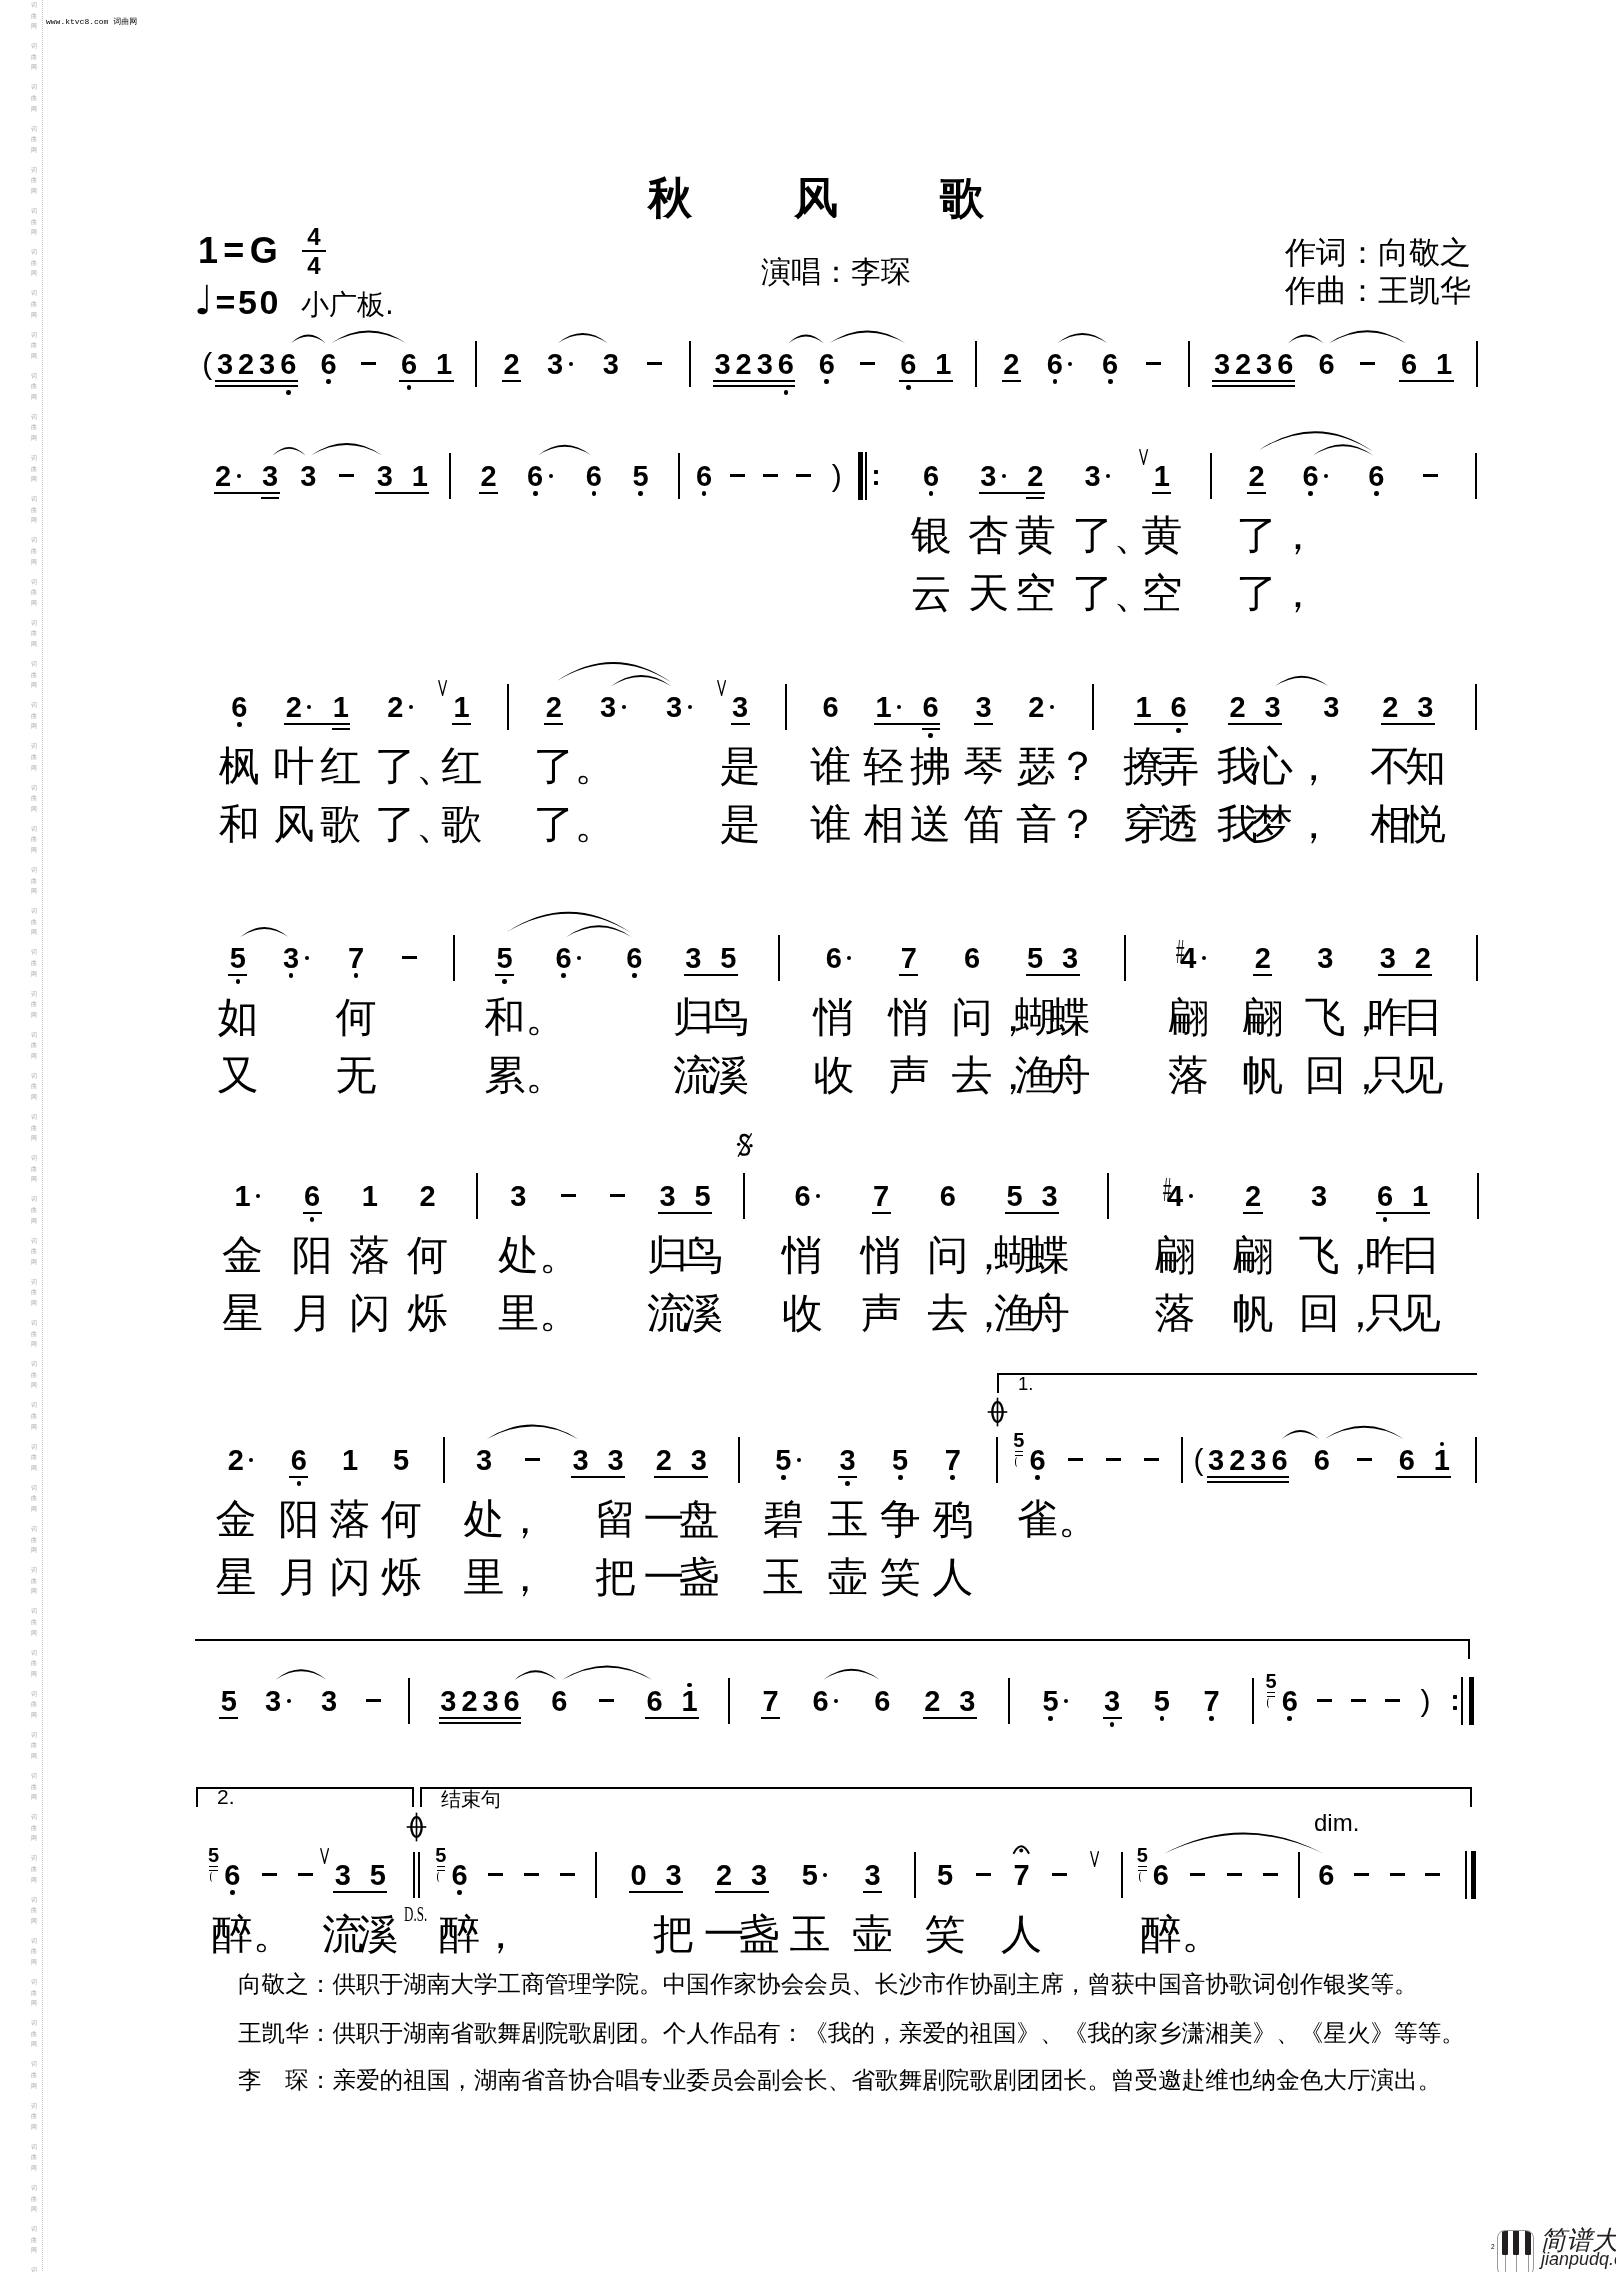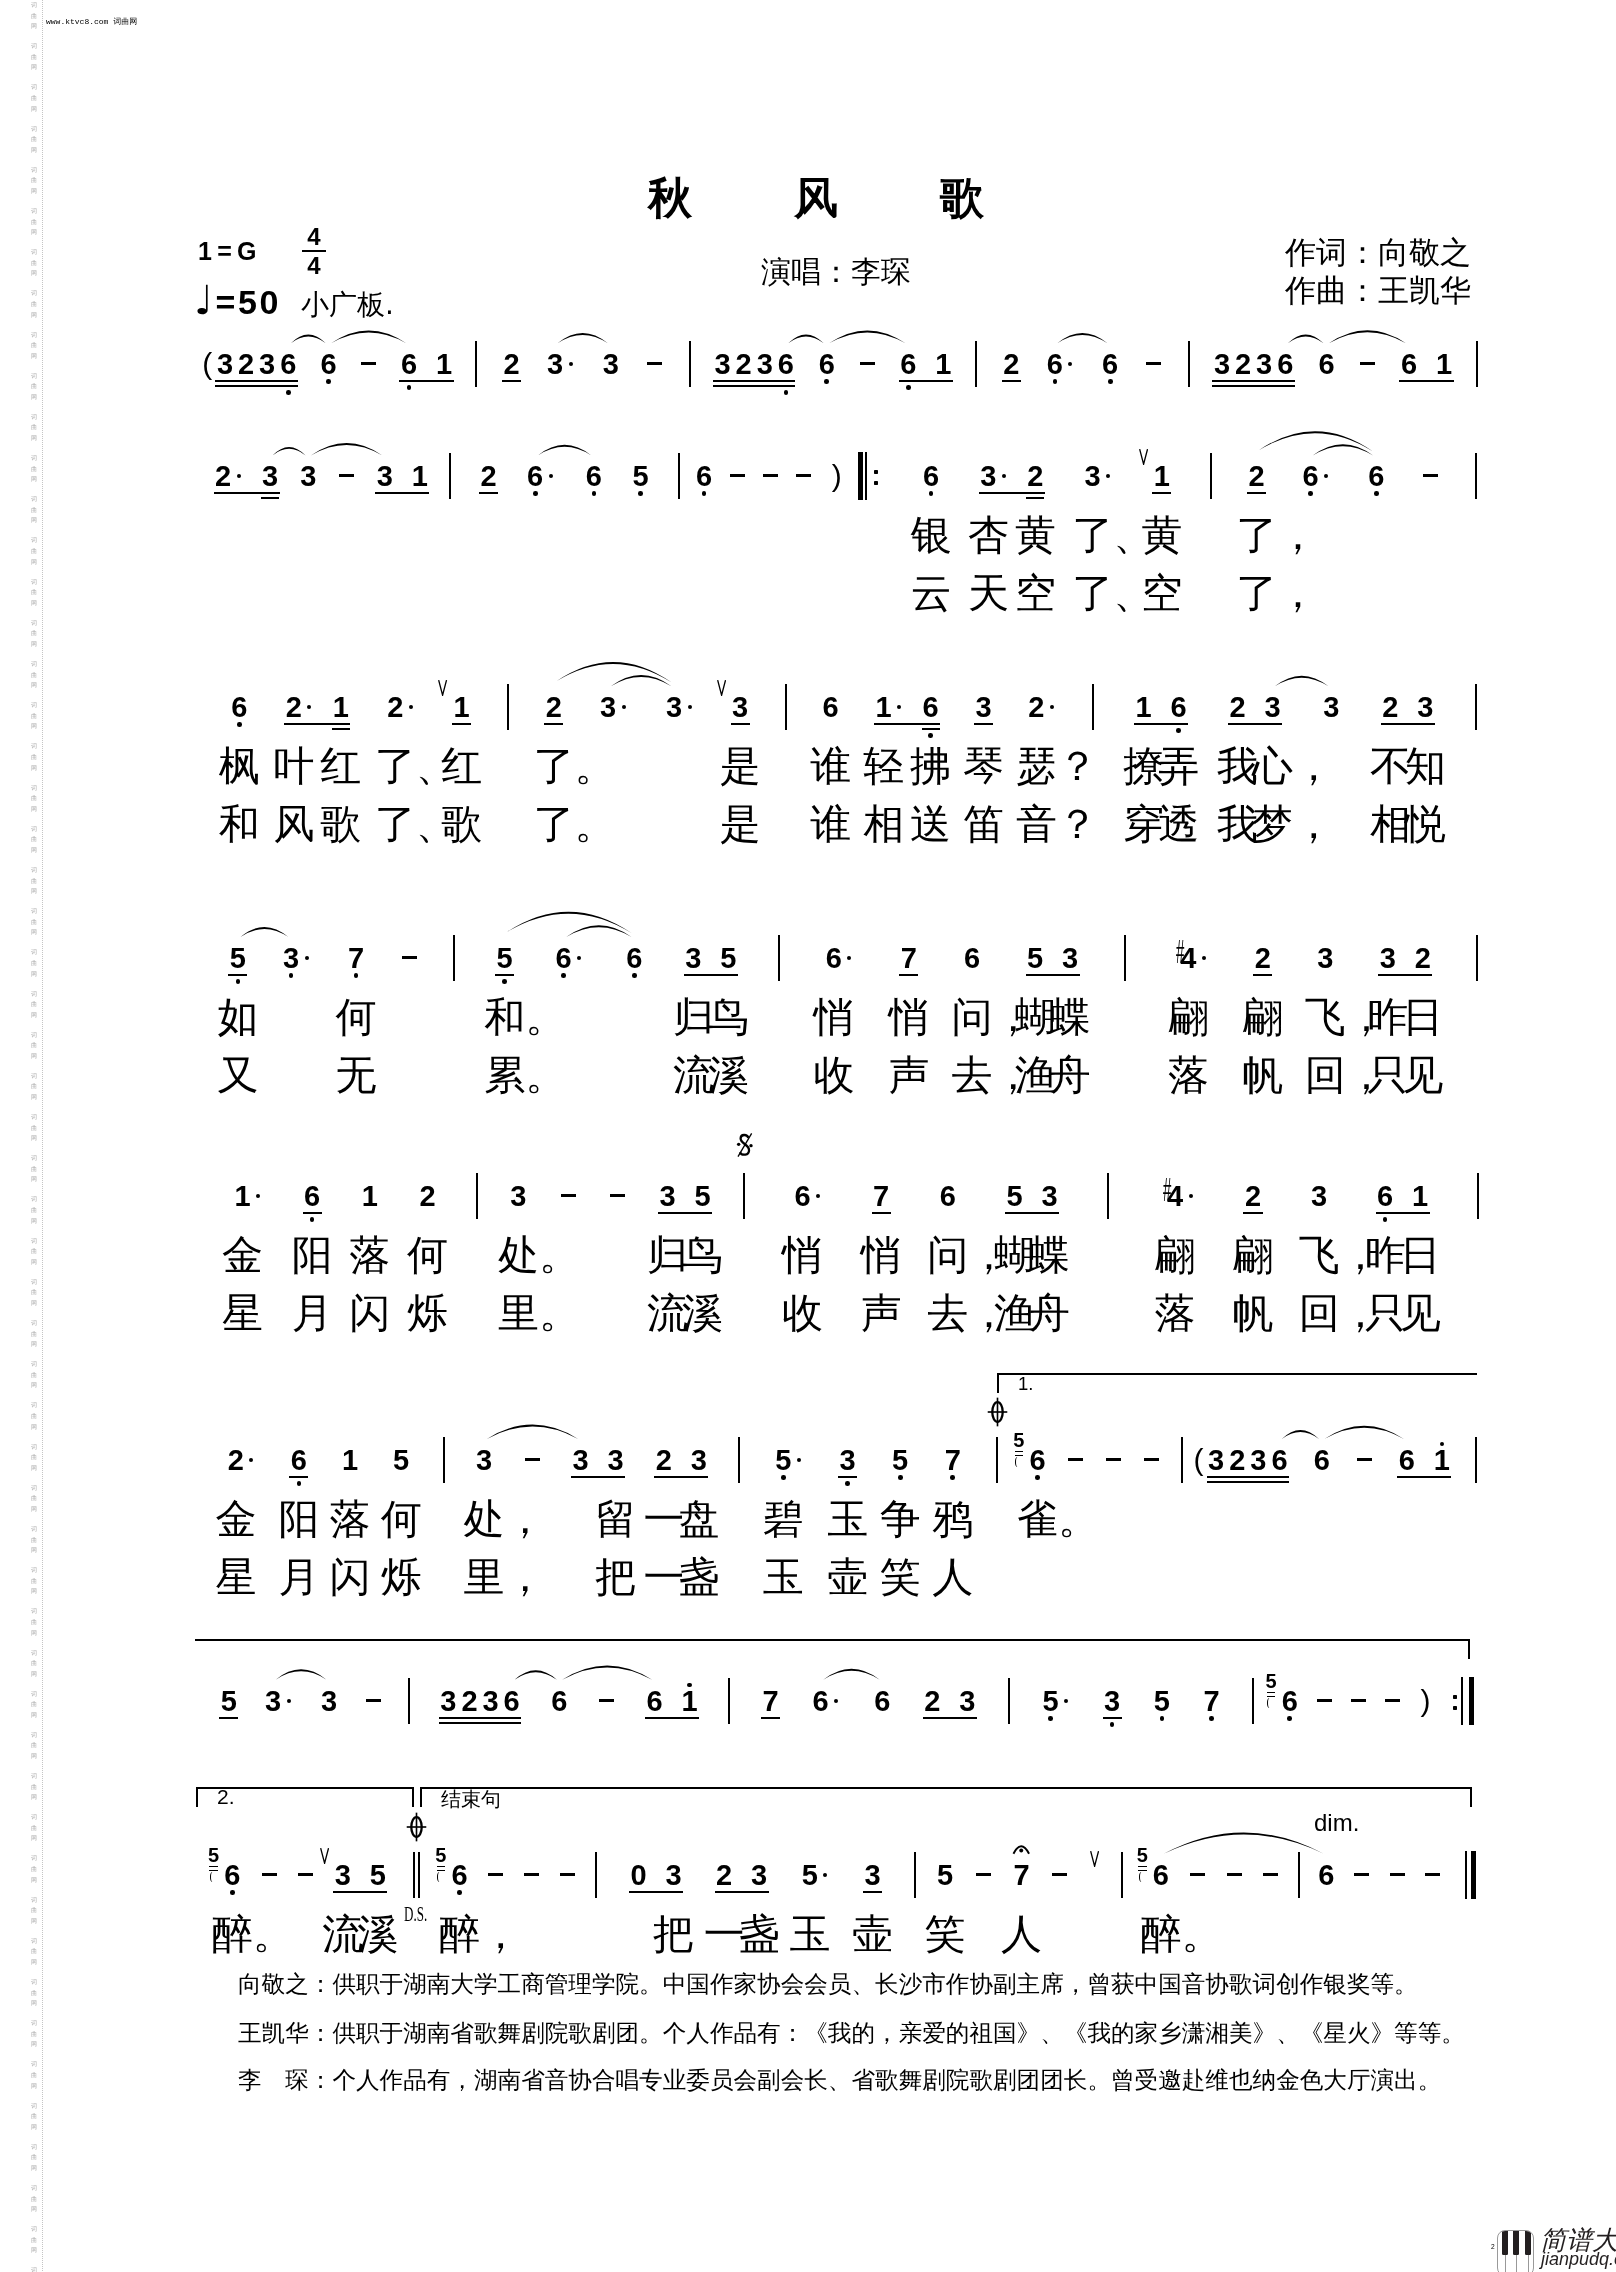--- a/index.html
+++ b/index.html
@@ -7,21 +7,21 @@
 .abs{position:absolute;}
 
 .edge{position:absolute;top:0;height:2273px;overflow:hidden;}
 .edge-left{left:0;width:14px;border-right:0.7px dotted #c4c4c4;}
 .edge-right{left:1602px;width:14.5px;border-left:0.7px dotted #c4c4c4;}
 .wm-group{width:6.6px;height:32px;margin:0 0 9.2px 2.6px;font-size:6px;line-height:10.6px;color:#adadad;word-break:break-all;overflow:hidden;text-align:center;}
 .edge-right .wm-group{margin-left:4.6px;}
 .site-label{left:18px;top:17px;font-family:"Liberation Mono",monospace;font-size:8px;line-height:9.2px;white-space:nowrap;}
 
 .title{left:620px;top:169px;font-family:"DejaVu Serif",serif;font-weight:bold;font-size:44px;line-height:58px;letter-spacing:102px;white-space:nowrap;}
-.key{left:170px;top:235px;font-family:"Liberation Sans",sans-serif;font-weight:bold;font-size:25px;line-height:32px;letter-spacing:5.3px;white-space:nowrap;}
+.key{left:170px;top:235px;font-family:"Liberation Sans",sans-serif;font-weight:bold;font-size:36px;line-height:32px;letter-spacing:5.3px;white-space:nowrap;}
 .timesig{left:272px;top:225px;width:28px;font-family:"Liberation Sans",sans-serif;font-weight:bold;font-size:24px;text-align:center;}
 .timesig .num{display:block;height:24px;line-height:24px;}
 .timesig .frac-bar{display:block;height:2px;background:#000;margin:1.3px 2px;}
 .tempo{left:166px;top:280px;height:40px;line-height:40px;white-space:nowrap;display:flex;align-items:baseline;}
 .tempo .qn{font-size:40px;}
 .tempo .bpm{font-family:"Liberation Sans",sans-serif;font-weight:bold;font-size:34px;margin-left:2.6px;letter-spacing:2.6px;}
 .tempo .mk{font-size:28px;margin-left:20px;}
 .performer{left:733px;top:257px;font-size:30px;line-height:30px;white-space:nowrap;}
 .lyricist{left:1257px;top:237px;font-size:31px;line-height:31px;white-space:nowrap;}
 .composer{left:1257px;top:275px;font-size:31px;line-height:31px;white-space:nowrap;}
@@ -1768,21 +1768,21 @@
       <path d="M1965.28125,2181 Q2025.671875,2140.84375 2086.0625,2181 Q2025.671875,2146.84375 1965.28125,2181 Z" fill="#000"></path>
       <path d="M375.5,2546 Q414,2514.6 452.5,2546 Q414,2520.6 375.5,2546 Z" fill="#000"></path>
       <path d="M737.6875,2546 Q769.78125,2517.1625 801.875,2546 Q769.78125,2523.1625 737.6875,2546 Z" fill="#000"></path>
       <path d="M809.875,2546 Q878.0625,2502.725 946.25,2546 Q878.0625,2508.725 809.875,2546 Z" fill="#000"></path>
       <path d="M1205.6875,2546 Q1248.484375,2512.88125 1291.28125,2546 Q1248.484375,2518.88125 1205.6875,2546 Z" fill="#000"></path>
       <path d="M1721.890625,2810 Q1843.1953125,2745.478125 1964.5,2810 Q1843.1953125,2751.478125 1721.890625,2810 Z" fill="#000"></path>
     </svg>
 
   <div class="abs fn fn2"><span>王凯华：</span><span>供职于湖南省歌舞剧院歌剧团。个人作品有：《我的，亲爱的祖国》、《我的家乡潇湘美》、《星火》等等。</span></div>
   <div class="abs fn fn1"><span>向敬之：</span><span>供职于湖南大学工商管理学院。中国作家协会会员、长沙市作协副主席，曾获中国音协歌词创作银奖等。</span></div>
-  <div class="abs fn fn3"><span>李　琛：</span><span>个人作品有，湖南省音协合唱专业委员会副会长、省歌舞剧院歌剧团团长。曾受邀赴维也纳金色大厅演出。</span></div>
+  <div class="abs fn fn3"><span>李　琛：</span><span>亲爱的祖国，湖南省音协合唱专业委员会副会长、省歌舞剧院歌剧团团长。曾受邀赴维也纳金色大厅演出。</span></div>
 
   <div class="abs page-num">2</div>
   <div class="abs logo">
     <div class="piano">
       <span class="pw w1"></span>
       <span class="pw w2"></span>
       <span class="pw w3"></span>
       <span class="pk k1"></span>
       <span class="pk k2"></span>
       <span class="pk k3"></span>

